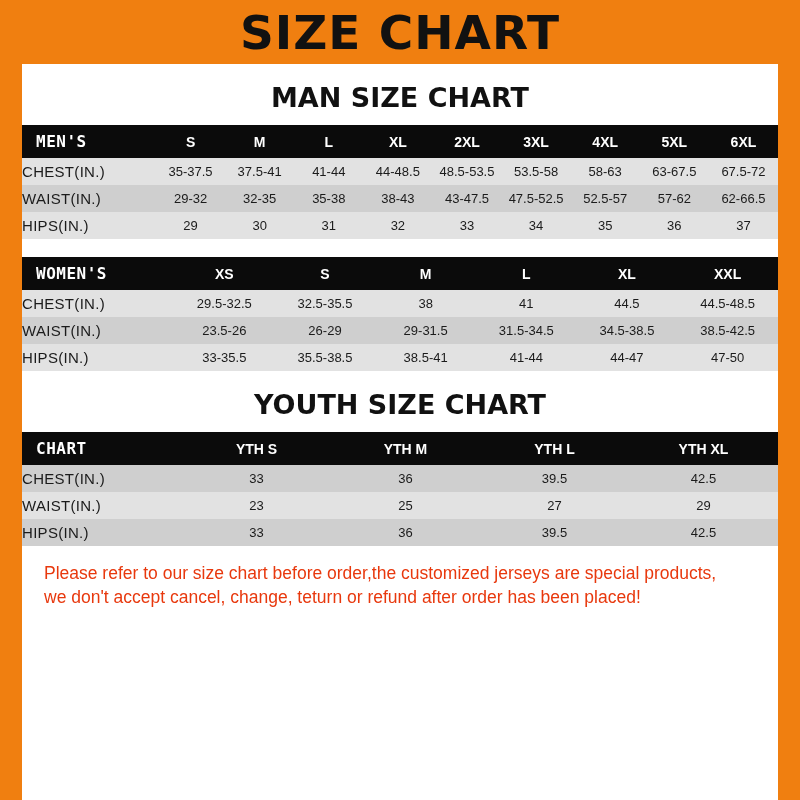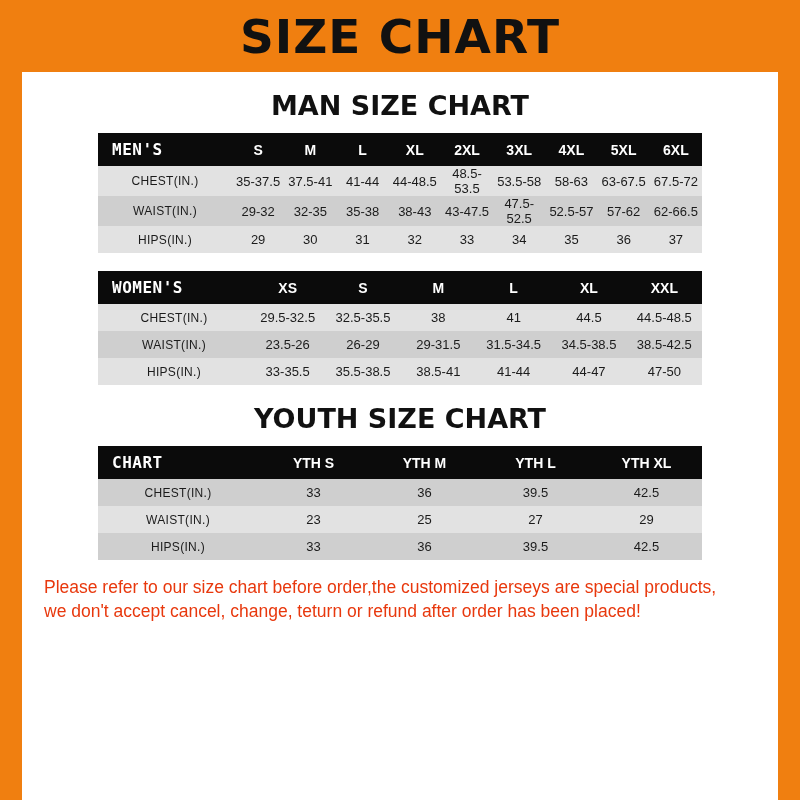--- a/index.html
+++ b/index.html
@@ -25,21 +25,21 @@
     top: 0;
     width: 22px;
     height: 800px;
     background: #f07f10;
   }
   .side-bar.left { left: 0; }
   .side-bar.right { right: 0; }
 
   .banner {
     position: relative;
-    height: 72px;
+    height: 64px;
     background: #f07f10;
     display: flex;
     align-items: center;
     justify-content: center;
   }
   .banner-title {
     font-family: "DejaVu Sans", sans-serif;
     font-weight: bold;
     font-size: 47px;
     letter-spacing: 1px;
@@ -61,21 +61,21 @@
     text-align: center;
     font-family: "DejaVu Sans", sans-serif;
     font-weight: bold;
     font-size: 27px;
     color: #111111;
     margin: 10px 0 12px 0;
     letter-spacing: 0px;
   }
 
   table.sizetable {
-    width: 604px;
+    width: 756px;
     margin: 0 auto;
     border-collapse: collapse;
     table-layout: fixed;
   }
   table.sizetable th,
   table.sizetable td {
     text-align: center;
     font-size: 13px;
     color: #1b1b1b;
     padding: 0;
@@ -93,22 +93,22 @@
   table.sizetable thead th.rowhead {
     text-align: left;
     padding-left: 14px;
     font-family: "DejaVu Sans Mono", monospace;
     font-size: 16px;
     letter-spacing: 0.5px;
   }
   table.sizetable tbody tr.alt-light td { background: #e2e2e2; }
   table.sizetable tbody tr.alt-dark td { background: #cfcfcf; }
   table.sizetable tbody td.rowhead {
-    text-align: center;
-    font-size: 12px;
+    text-align: left;
+    font-size: 15px;
     letter-spacing: 0.3px;
   }
 
   
   .men-col-0 { width: 134px; }
   .women-col-0 { width: 152px; }
   .youth-col-0 { width: 160px; }
 
   .notice {
     margin: 16px 22px 0 22px;

